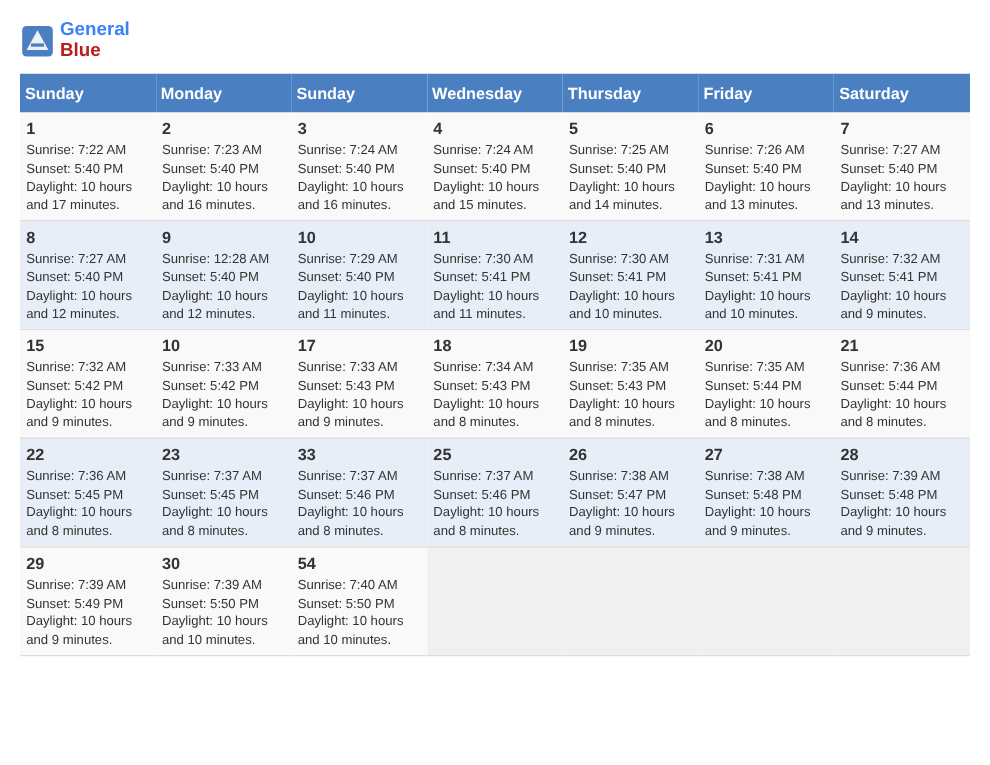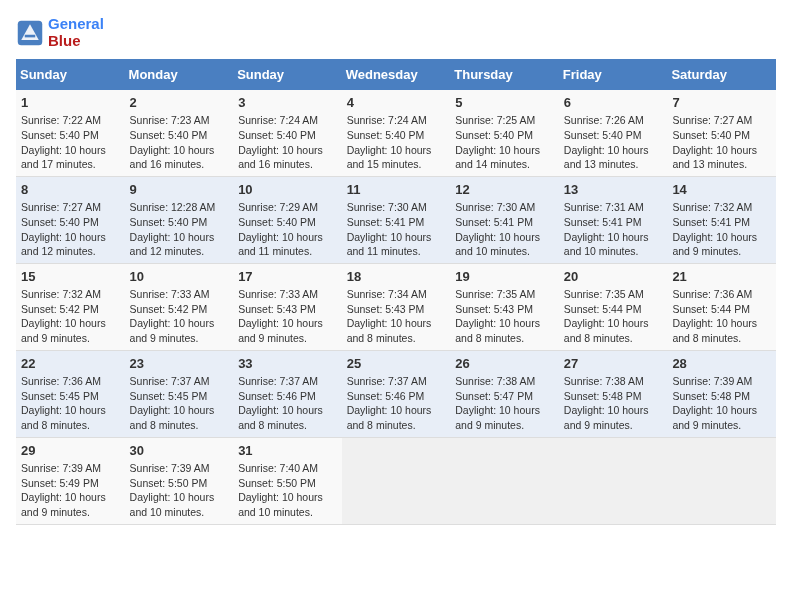--- a/index.html
+++ b/index.html
@@ -242,21 +242,21 @@
       </tr>
       <tr>
         <td><span class="day-num">29</span><span style="white-space: pre-line;">Sunrise: 7:39 AM
 Sunset: 5:49 PM
 Daylight: 10 hours
 and 9 minutes.</span></td>
         <td><span class="day-num">30</span><span style="white-space: pre-line;">Sunrise: 7:39 AM
 Sunset: 5:50 PM
 Daylight: 10 hours
 and 10 minutes.</span></td>
-        <td><span class="day-num">31</span><span style="white-space: pre-line; text-align: center;">Sunrise: 7:40 AM
+        <td><span class="day-num">54</span><span style="white-space: pre-line; text-align: center;">Sunrise: 7:40 AM
 Sunset: 5:50 PM
 Daylight: 10 hours
 and 10 minutes.</span></td>
         <td class="empty-cell"></td>
         <td class="empty-cell"></td>
         <td class="empty-cell"></td>
         <td class="empty-cell"></td>
       </tr>
     </tbody>
 </table>

